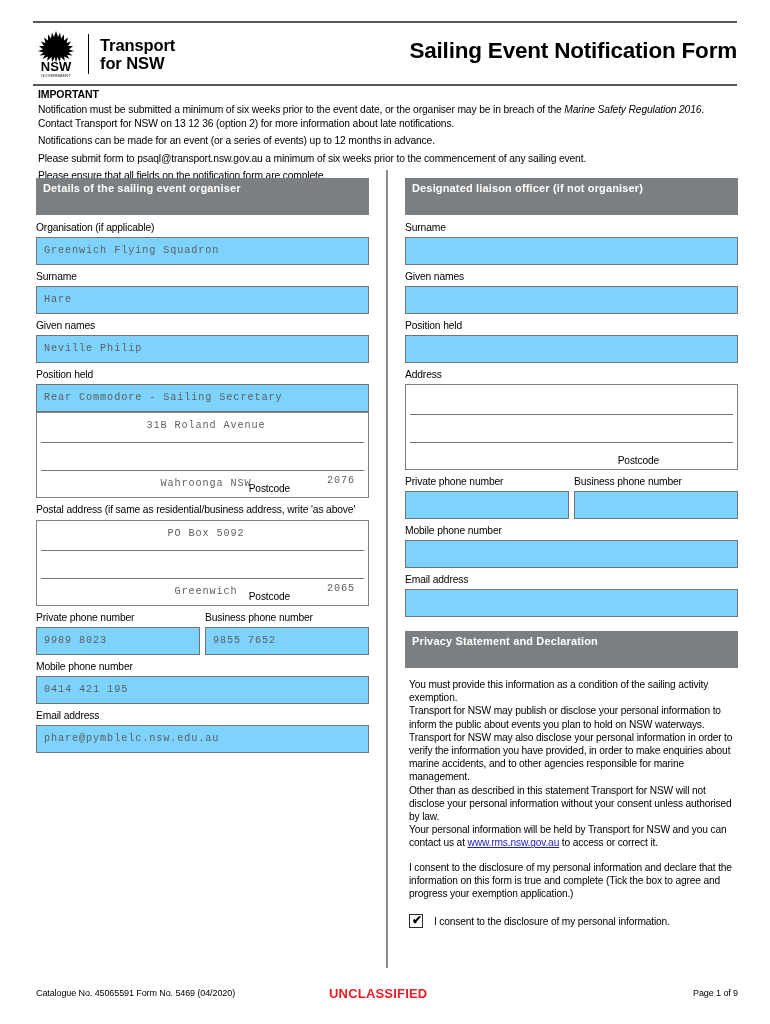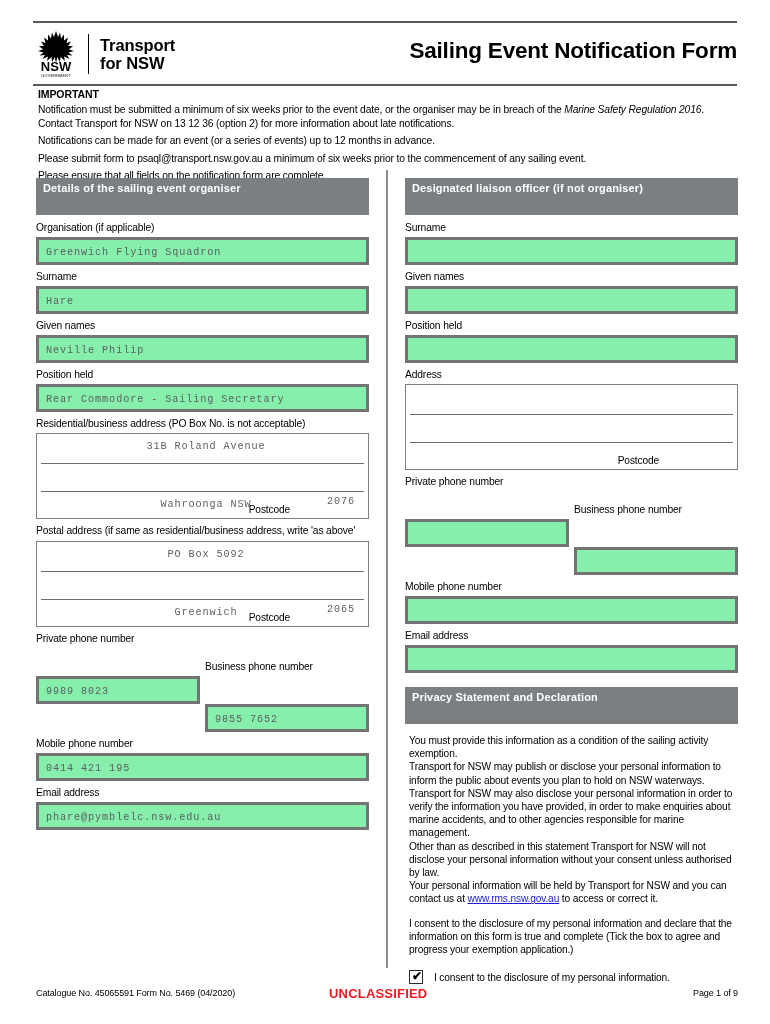--- a/index.html
+++ b/index.html
@@ -132,22 +132,22 @@
   .fld-label {
     font-size: 10.3px;
     line-height: 13px;
     letter-spacing: -0.15px;
     margin: 5px 0 3px 0;
     color: #000;
   }
   .fld-label.two-line { line-height: 13.5px; }
 
   .box {
-    border: 3px solid #737373;
-    background: #86efac;
+    border: 1px solid #737373;
+    background: #7dd3fc;
     box-sizing: border-box;
     position: relative;
   }
   .box.h1 { height: 28px; }
   .input-val {
     font-family: "Liberation Mono", monospace;
     font-size: 10.2px;
     color: #5b5f62;
     letter-spacing: 0.9px;
     padding: 7px 0 0 7px;
@@ -206,21 +206,21 @@
     right: 13px;
     top: 4px;
   }
 
   
   .row2 {
     display: flex;
     gap: 0;
   }
   .row2 .half { width: 164px; }
-  .row2 .half + .half { margin-left: 5px; margin-top: 28px; }
+  .row2 .half + .half { margin-left: 5px; }
 
   
   .privacy-body {
     font-size: 10.2px;
     line-height: 13.2px;
     letter-spacing: -0.15px;
     padding: 4px 2px 0 4px;
   }
   .privacy-body p { margin: 0; }
   .privacy-body .lnk {
@@ -342,21 +342,20 @@
     <div class="fld-label">Given names</div>
     <div class="box h1">
       <div class="input-val">Neville Philip</div>
     </div>
 
     <div class="fld-label">Position held</div>
     <div class="box h1">
       <div class="input-val">Rear Commodore - Sailing Secretary</div>
     </div>
 
-    <div class="fld-label">Residential/business address (PO Box No. is not acceptable)</div>
     <div class="addr-box">
       <div class="addr-line l1"></div>
       <div class="addr-line l2"></div>
       <div class="addr-row r1">
         <div class="addr-text">31B Roland Avenue</div>
       </div>
       <div class="addr-row r2">
         <div class="addr-text"></div>
       </div>
       <div class="addr-row r3">

